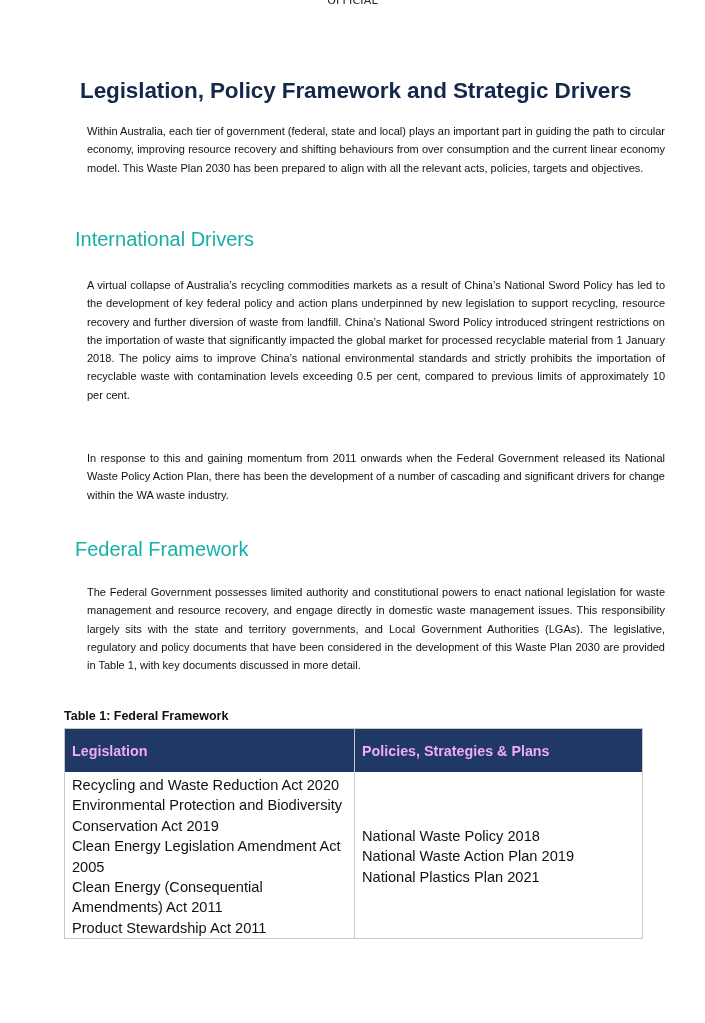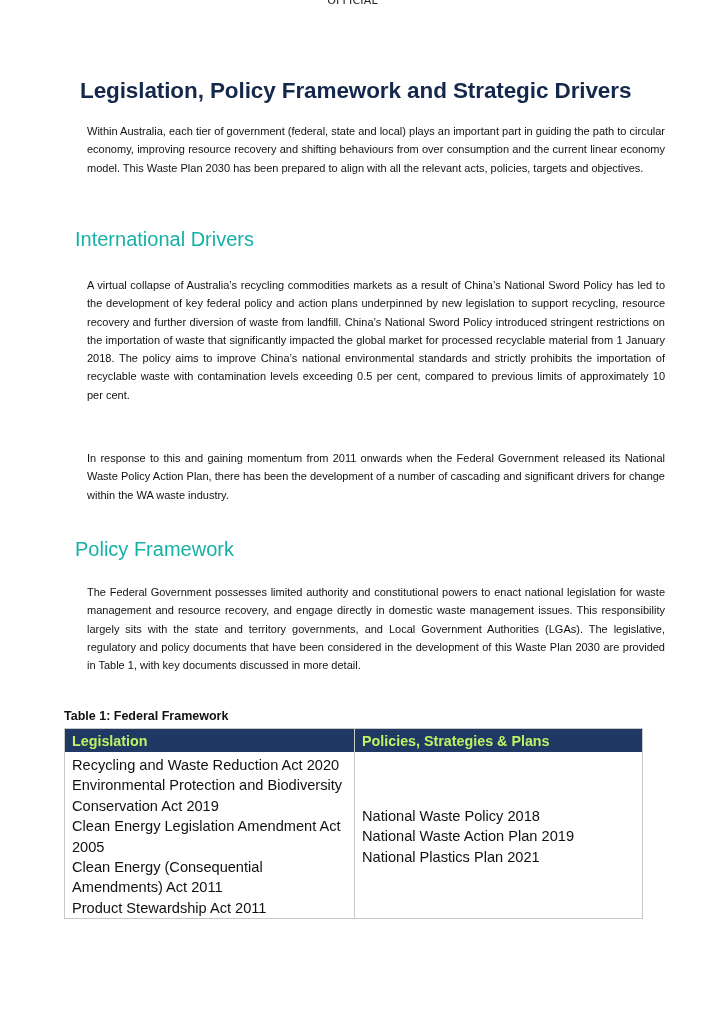--- a/index.html
+++ b/index.html
@@ -30,22 +30,22 @@
   .caption {
     position: absolute; left: 0; top: 709px; margin: 0;
     font-size: 12.5px; font-weight: bold; color: #111;
   }
   table {
     position: absolute; left: 0; top: 728px; width: 578px;
     border-collapse: collapse; table-layout: fixed;
     border: 1px solid #c8c8c8;
   }
   th {
-    background: #1f3864; color: #bef264; text-align: left;
-    font-size: 14.3px; font-weight: bold; height: 23px; padding: 0 7px;
+    background: #1f3864; color: #f0abfc; text-align: left;
+    font-size: 14.3px; font-weight: bold; height: 43px; padding: 0 7px;
     border-right: 1px solid #c8c8c8;
   }
   td {
     font-size: 14.6px; line-height: 20.4px; vertical-align: middle;
     padding: 3px 7px 0 7px; border-right: 1px solid #c8c8c8;
   }
   td.left { vertical-align: top; padding-top: 3px; margin-top: 28px; }
   .item { display: block; }
 </style>
 </head>
@@ -55,21 +55,21 @@
 
 <div class="page">
   <h1>Legislation, Policy Framework and Strategic Drivers</h1>
 
   <p style="top:108px;">Within Australia, each tier of government (federal, state and local) plays an important part in guiding the path to circular economy, improving resource recovery and shifting behaviours from over consumption and the current linear economy model. This Waste Plan 2030 has been prepared to align with all the relevant acts, policies, targets and objectives.</p>
 
   <h2 style="top:217px;">International Drivers</h2>
   <p style="top:262px;">A virtual collapse of Australia’s recycling commodities markets as a result of China’s National Sword Policy has led to the development of key federal policy and action plans underpinned by new legislation to support recycling, resource recovery and further diversion of waste from landfill. China’s National Sword Policy introduced stringent restrictions on the importation of waste that significantly impacted the global market for processed recyclable material from 1 January 2018. The policy aims to improve China’s national environmental standards and strictly prohibits the importation of recyclable waste with contamination levels exceeding 0.5 per cent, compared to previous limits of approximately 10 per cent.</p>
   <p style="top:435px;">In response to this and gaining momentum from 2011 onwards when the Federal Government released its National Waste Policy Action Plan, there has been the development of a number of cascading and significant drivers for change within the WA waste industry.</p>
 
-  <h2 style="top:527px;">Policy Framework</h2>
+  <h2 style="top:527px;">Federal Framework</h2>
   <p style="top:569px;">The Federal Government possesses limited authority and constitutional powers to enact national legislation for waste management and resource recovery, and engage directly in domestic waste management issues. This  responsibility largely sits with the state and territory governments, and Local Government Authorities (LGAs). The legislative, regulatory and policy documents that have been considered in the development of this Waste Plan 2030 are provided in Table 1, with key documents discussed in more detail.</p>
 
   <div class="caption">Table 1: Federal Framework</div>
 
   <table>
     <colgroup>
         <col style="width:290px">
         <col style="width:288px">
       </colgroup>
     <thead>

